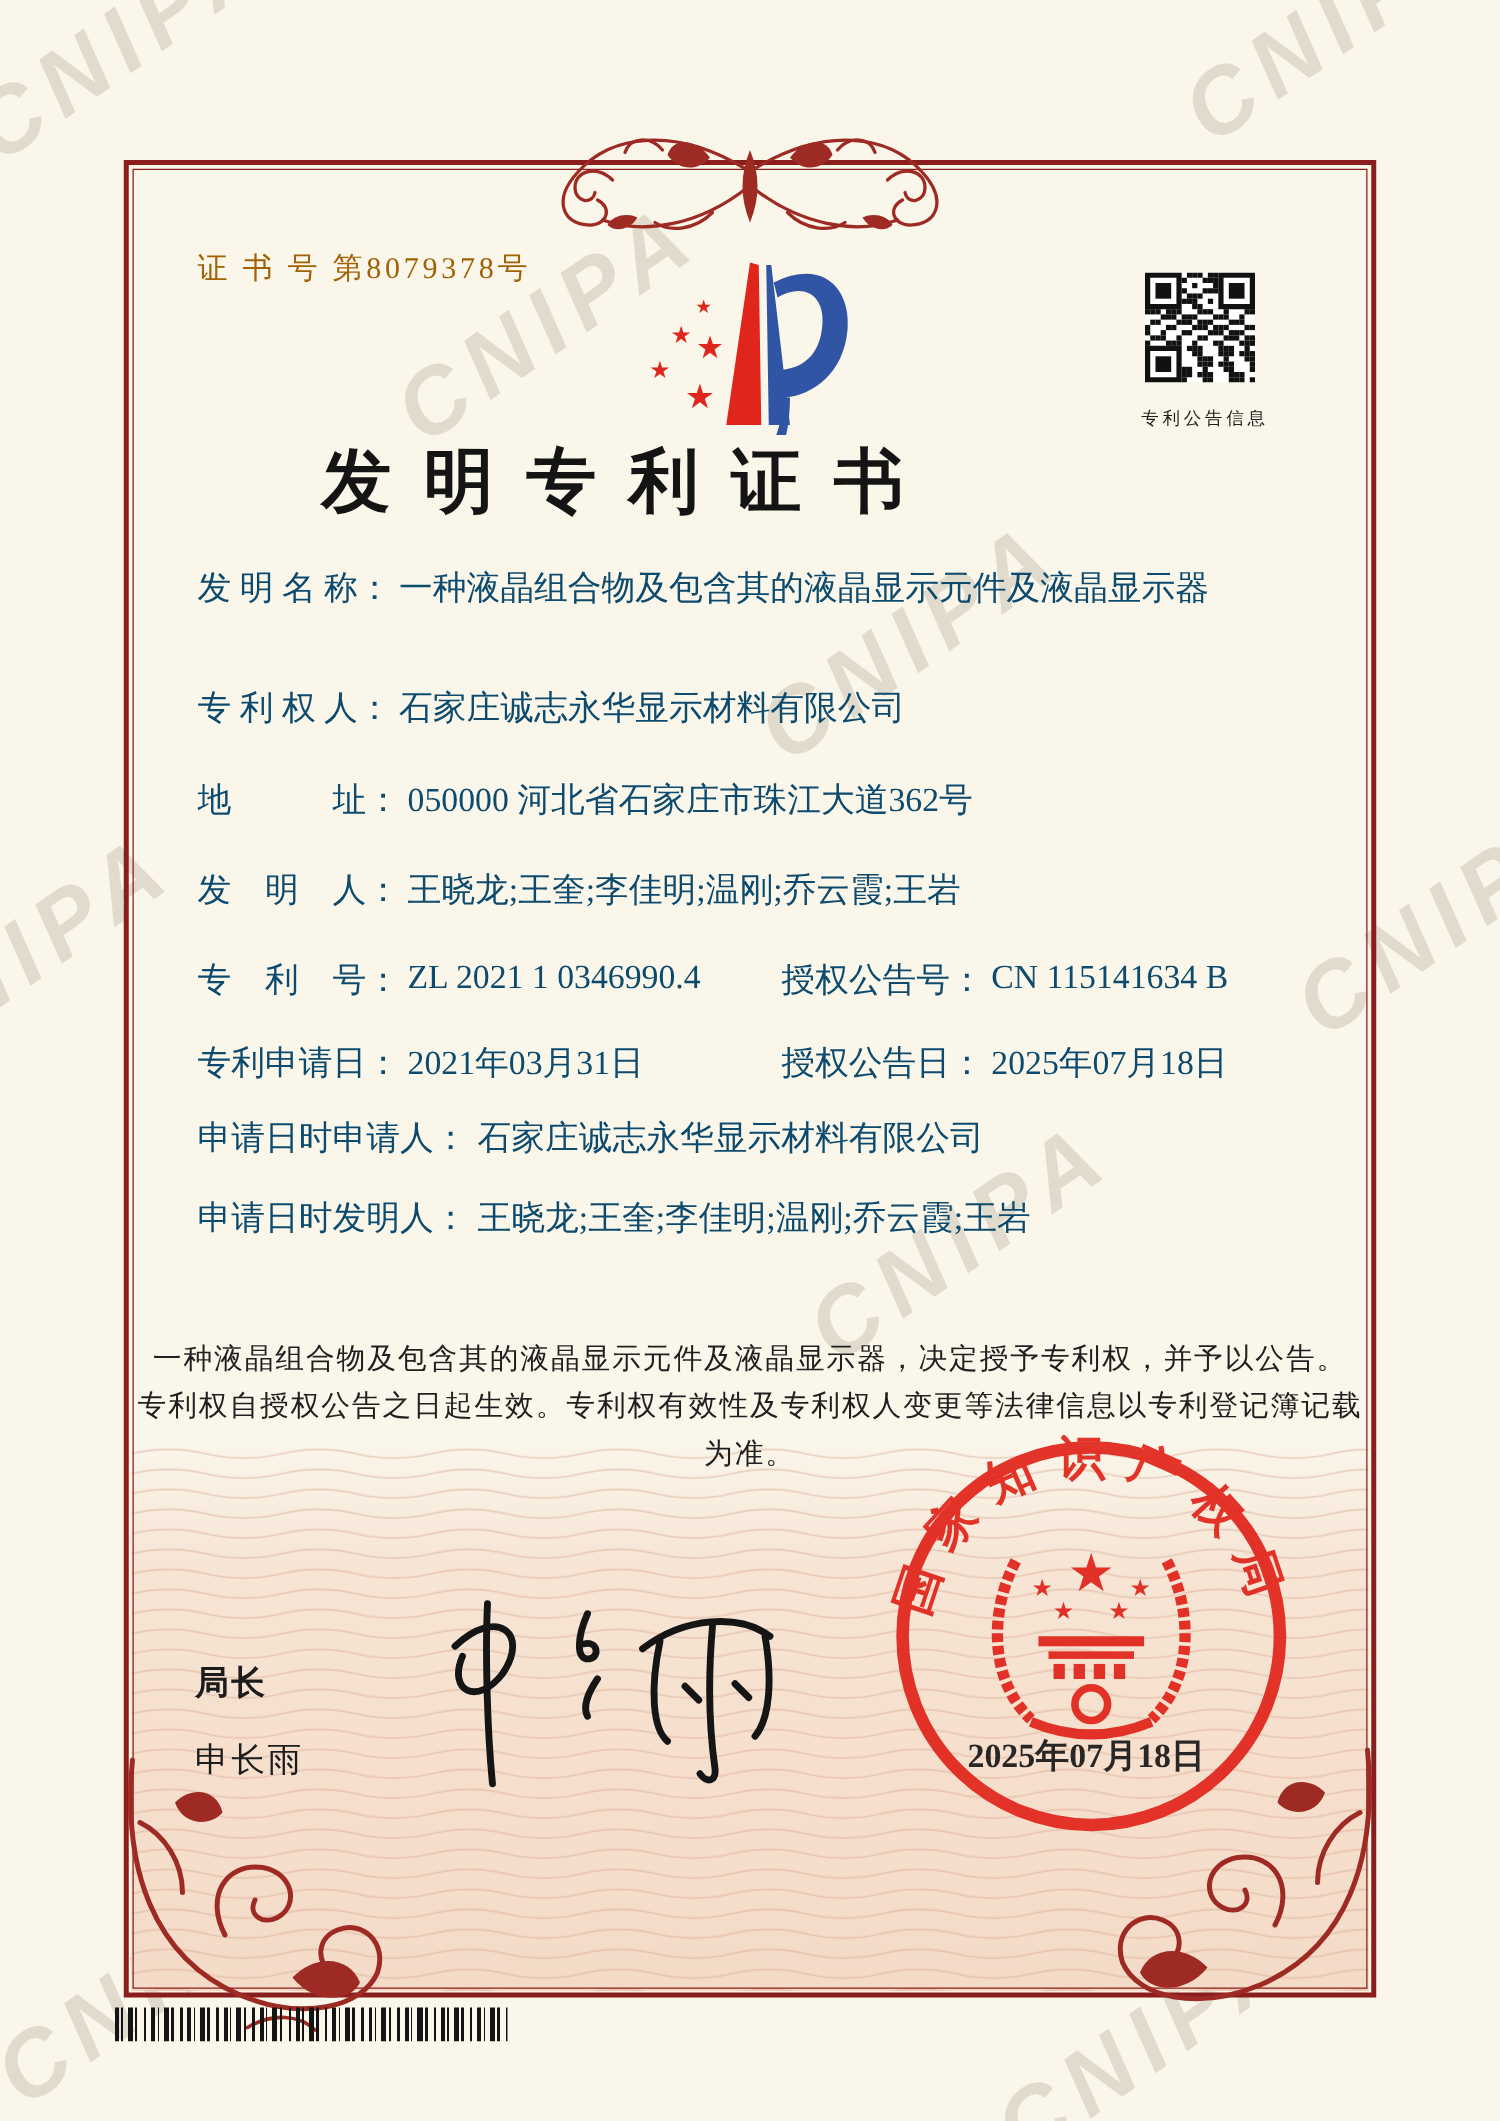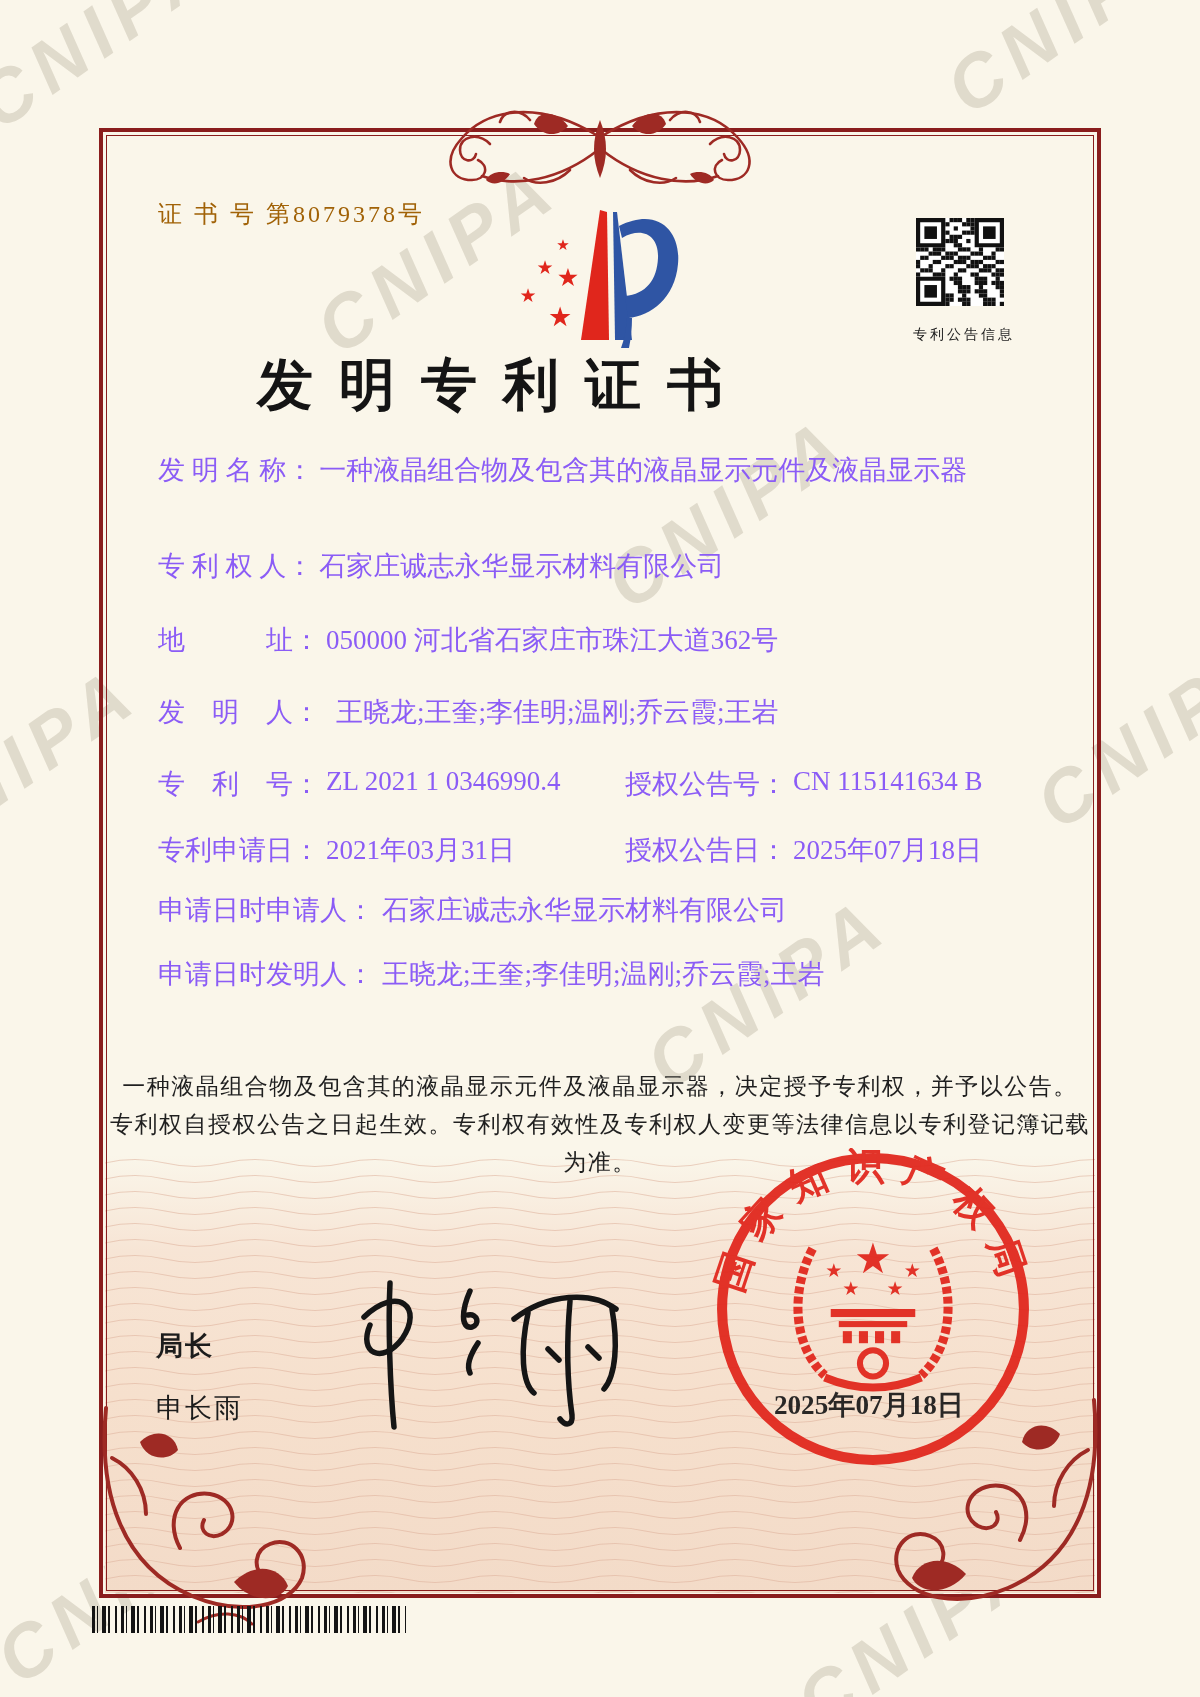--- a/index.html
+++ b/index.html
@@ -34,24 +34,24 @@
   .cert-no{position:absolute;left:158px;top:198px;font-size:24px;letter-spacing:3px;color:#a16207;z-index:5;}
   .logo{position:absolute;left:505px;top:198px;z-index:5;}
   .qr{position:absolute;left:916px;top:218px;z-index:5;}
   .qr-label{position:absolute;left:876px;top:326px;width:176px;text-align:center;
             font-size:14px;letter-spacing:3px;color:#1d1d1d;z-index:5;}
   .title{position:absolute;left:0;top:348px;width:980px;text-align:center;z-index:5;
          font-size:56px;font-weight:700;color:#141414;letter-spacing:26px;text-indent:26px;}
 
   
   .row{position:absolute;left:158px;display:flex;align-items:flex-start;z-index:5;
-       font-size:27px;color:#8b5cf6;white-space:nowrap;}
+       font-size:27px;color:#0c4a6e;white-space:nowrap;}
   .row .lab{display:inline-block;min-width:152px;}
   .row .val{margin-left:6px;}
-  .r1{top:452px;} .r2{top:548px;} .r3{top:622px;} .r4{top:694px;gap:10px;}
+  .r1{top:452px;} .r2{top:548px;} .r3{top:622px;} .r4{top:694px;}
   .r5{top:766px;} .r6{top:832px;} .r7{top:892px;} .r8{top:956px;}
   .col-right{position:absolute;left:467px;display:flex;}
   .r7 .lab,.r8 .lab{min-width:218px;}
 
   
   .statement{position:absolute;left:110px;top:1068px;width:980px;text-align:center;z-index:5;
              font-size:23px;color:#1f1f1f;line-height:38px;letter-spacing:1.5px;}
 
   
   .sig-title{position:absolute;left:156px;top:1328px;font-size:27px;color:#1c1c1c;z-index:6;

